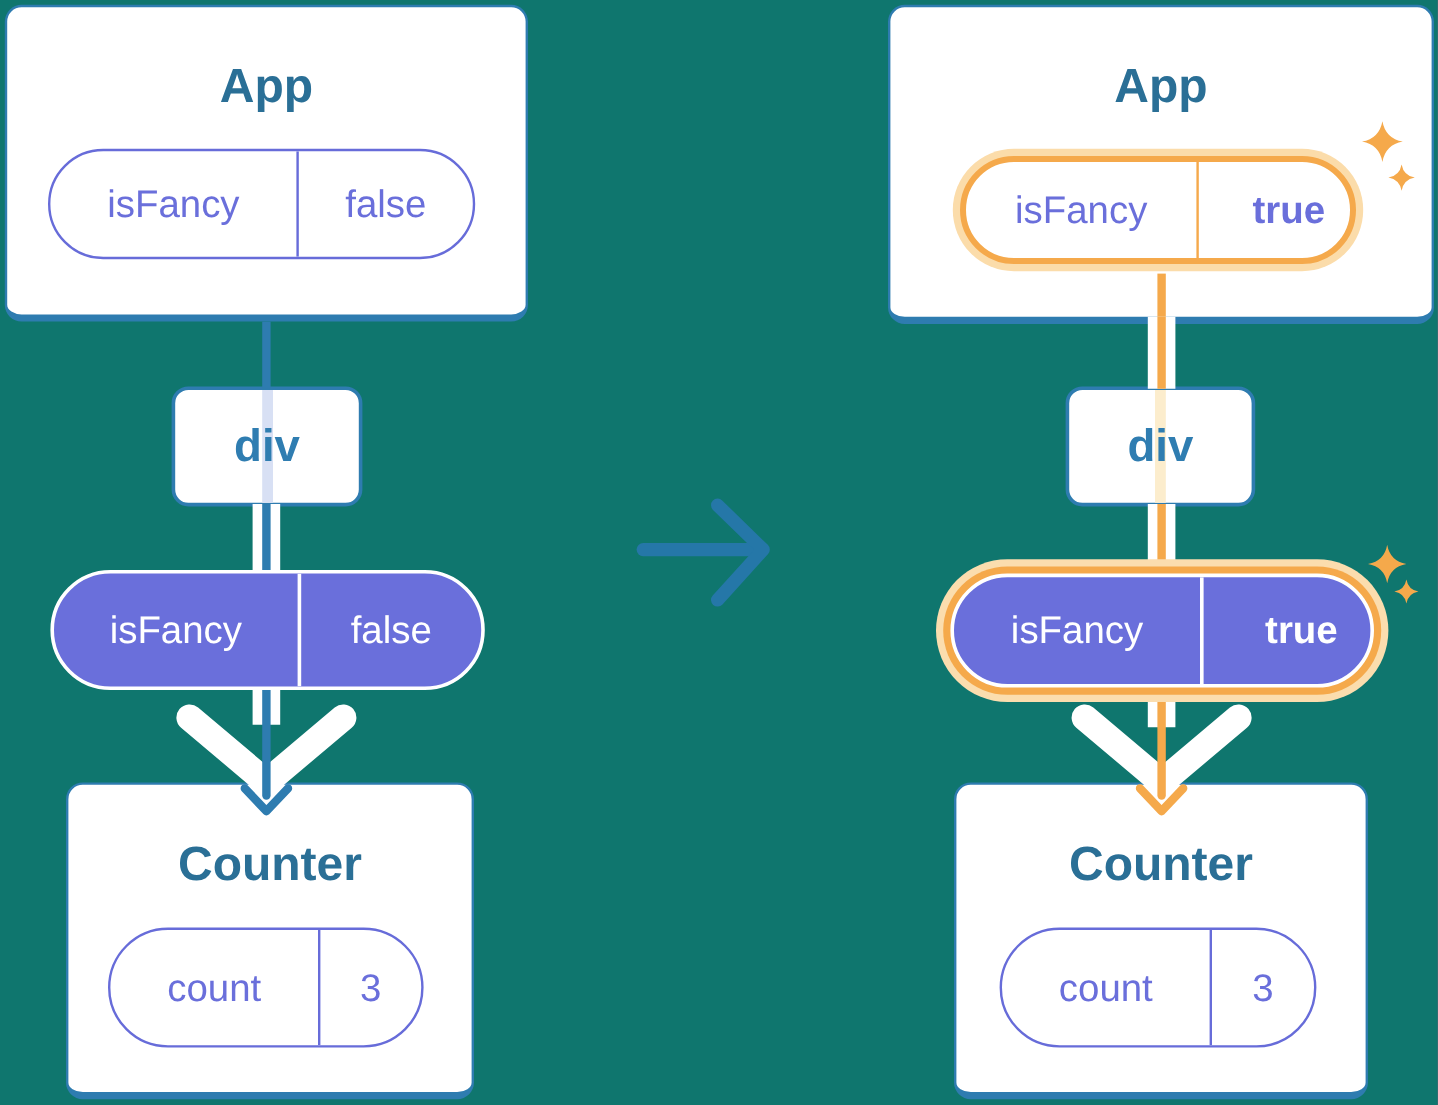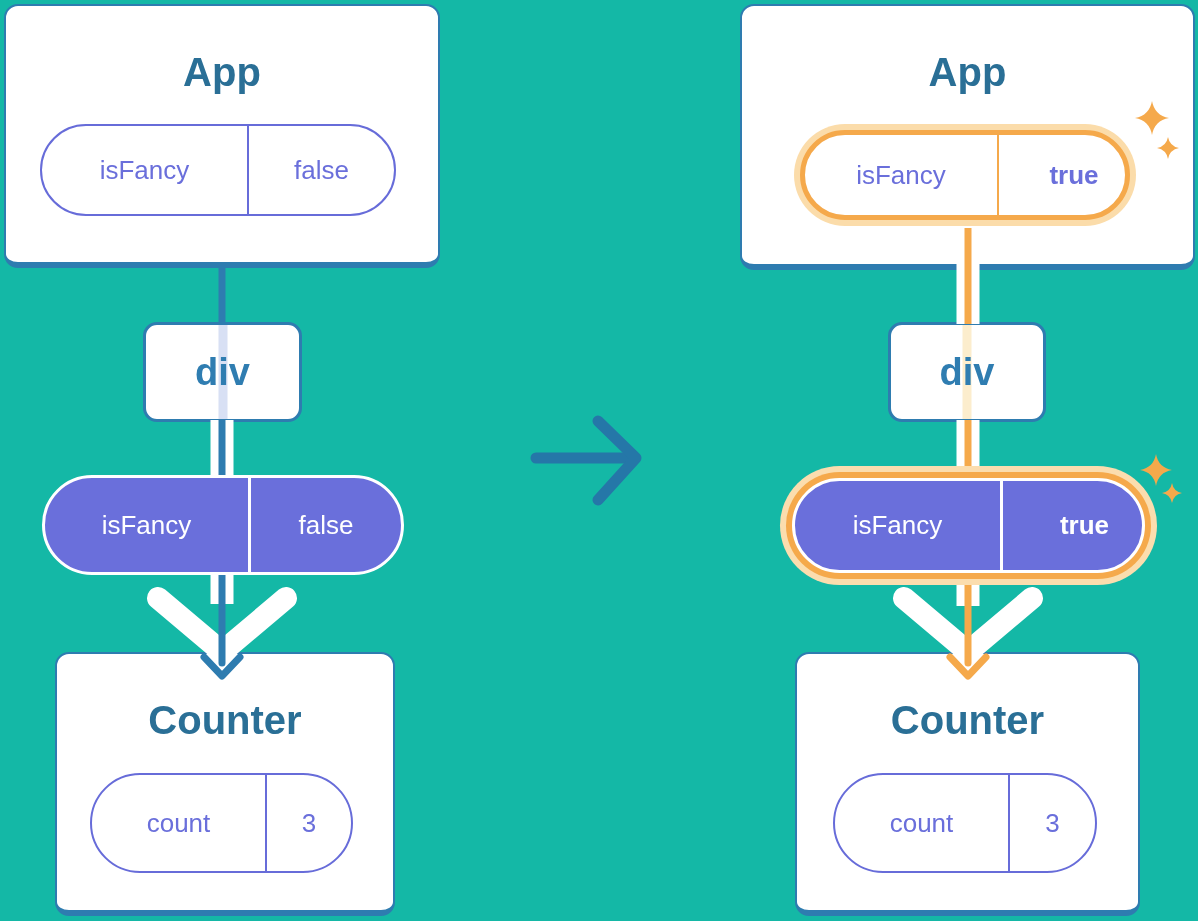--- a/index.html
+++ b/index.html
@@ -1,37 +1,37 @@
 <!DOCTYPE html>
 <html><head>
 <meta charset="utf-8">
 <style>
   html,body{margin:0;padding:0;background:#4d6876;}
   .stage{
     position:relative;width:1198px;height:921px;overflow:hidden;
-    background:#14b8a6;
+    background:#0f766e;
     font-family:"Liberation Sans","DejaVu Sans",sans-serif;
   }
   .card{
     position:absolute;background:#ffffff;
     border:2px solid #2e7cb0;border-bottom-width:6px;
     border-radius:14px;box-sizing:border-box;
   }
   .card-title{
     position:absolute;left:0;right:0;top:44px;text-align:center;
     font-size:40px;font-weight:600;color:#2a6f96;
   }
   .pill{
     position:absolute;display:flex;align-items:stretch;box-sizing:border-box;
     background:#ffffff;border:2.5px solid #676cd9;border-radius:60px;
     z-index:3;overflow:hidden;
   }
   .pill .cell{
     display:flex;align-items:center;justify-content:center;
-    font-size:26px;color:#6a6fdb;box-sizing:border-box;
+    font-size:32px;color:#6a6fdb;box-sizing:border-box;
   }
   .pill .cell.value{flex:1;border-left:2.5px solid #676cd9;}
   
   .pill.purple{
     background:#6a6fdb;border:3px solid #ffffff;
   }
   .pill.purple .cell{color:#ffffff;}
   .pill.purple .cell.value{border-left:3px solid #ffffff;}
   
   .pill.hl-white{

